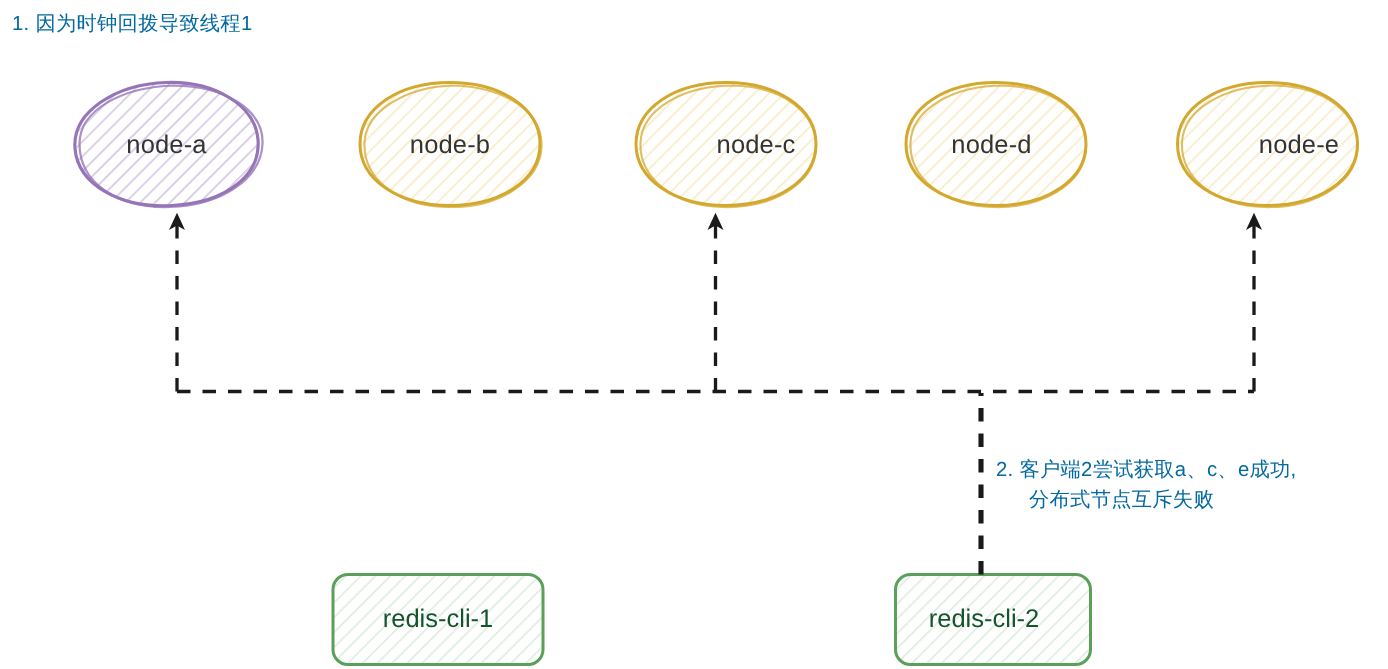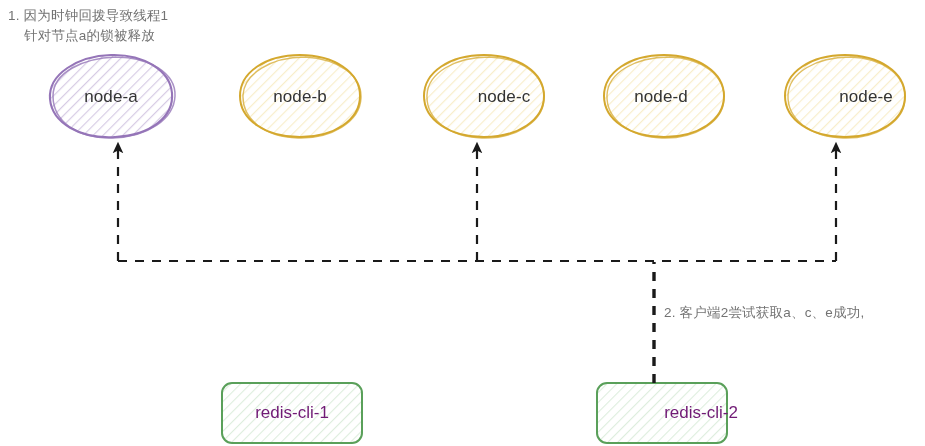--- a/index.html
+++ b/index.html
@@ -6,38 +6,38 @@
   body{
     width:925px;height:446px;position:relative;overflow:hidden;
     font-family:"Liberation Sans","DejaVu Sans",sans-serif;
     color:#333333;
   }
   #canvas{position:absolute;left:0;top:0;width:925px;height:446px;}
   .anno{
     position:absolute;
     font-size:13.5px;
     line-height:20px;
-    color:#737373;
+    color:#0369a1;
     white-space:pre;
     letter-spacing:0.2px;
   }
   #anno-1{left:8px;top:6px;}
   #anno-2{left:664px;top:303px;text-align:left;}
   .nodelabel{
     position:absolute;
     font-size:17px;
     color:#333333;
     transform:translate(-50%,-50%);
     white-space:nowrap;
     letter-spacing:0.1px;
   }
   .boxlabel{
     position:absolute;
     font-size:17px;
-    color:#701a75;
+    color:#14532d;
     transform:translate(-50%,-50%);
     white-space:nowrap;
   }
 </style>
 </head>
 <body>
 
 <svg id="canvas" viewBox="0 0 925 446" xmlns="http://www.w3.org/2000/svg">
   <defs>
     <pattern id="hatch-purple" width="7" height="7" patternTransform="rotate(45)" patternUnits="userSpaceOnUse">
@@ -115,24 +115,24 @@
 
   <path d="M 118 261 L 836 261" fill="none" stroke="#1a1a1a" stroke-width="2.2" stroke-dasharray="9 8"></path>
 
   <path d="M 118 261 L 118 143" fill="none" stroke="#1a1a1a" stroke-width="2.2" stroke-dasharray="9 8" marker-end="url(#arrow-head)"></path>
 
   <path d="M 477 261 L 477 143" fill="none" stroke="#1a1a1a" stroke-width="2.2" stroke-dasharray="9 8" marker-end="url(#arrow-head)"></path>
 
   <path d="M 836 261 L 836 143" fill="none" stroke="#1a1a1a" stroke-width="2.2" stroke-dasharray="9 8" marker-end="url(#arrow-head)"></path>
 </svg>
 
-<div class="anno" id="anno-1"><span>1. 因为时钟回拨导致线程1</span><br><span style="display:inline-block;margin-left:16px">针对节点a的锁被释放</span></div>
+<div class="anno" id="anno-1"><span>1. 因为时钟回拨导致线程1</span><br></div>
 
-<div class="anno" id="anno-2"><span>2. 客户端2尝试获取a、c、e成功,</span><br></div>
+<div class="anno" id="anno-2"><span>2. 客户端2尝试获取a、c、e成功,</span><br><span style="display:inline-block;margin-left:22px">分布式节点互斥失败</span></div>
 
 <div class="nodelabel" style="left:111px;top:97px">node-a</div>
 <div class="nodelabel" style="left:300px;top:97px">node-b</div>
 <div class="nodelabel" style="left:504px;top:97px">node-c</div>
 <div class="nodelabel" style="left:661px;top:97px">node-d</div>
 <div class="nodelabel" style="left:866px;top:97px">node-e</div>
 
 <div class="boxlabel" style="left:292px;top:413px">redis-cli-1</div>
-<div class="boxlabel" style="left:701px;top:413px">redis-cli-2</div>
+<div class="boxlabel" style="left:656px;top:413px">redis-cli-2</div>
 
 </body></html>

